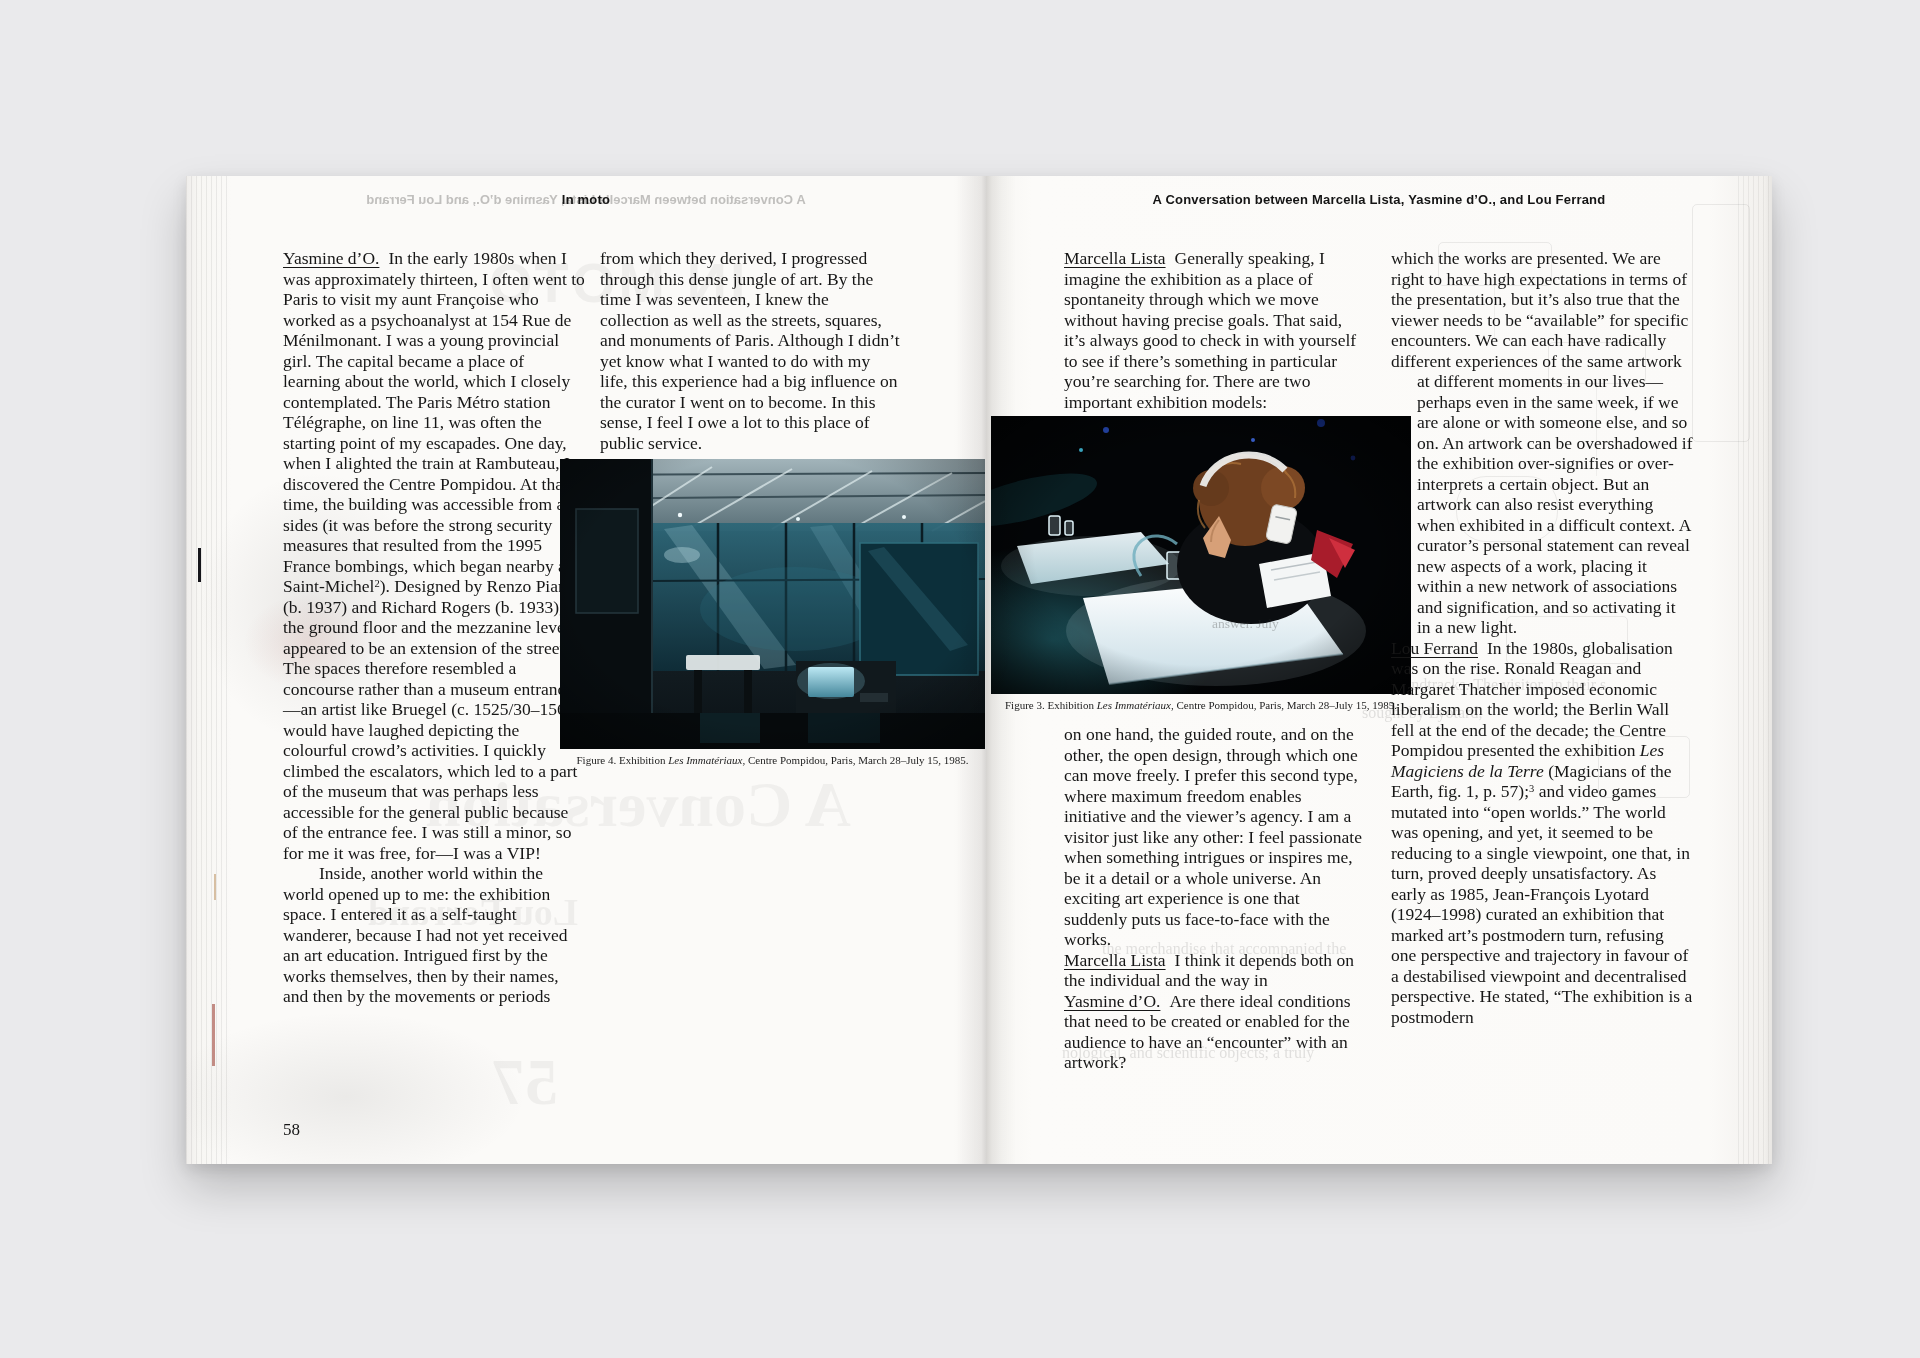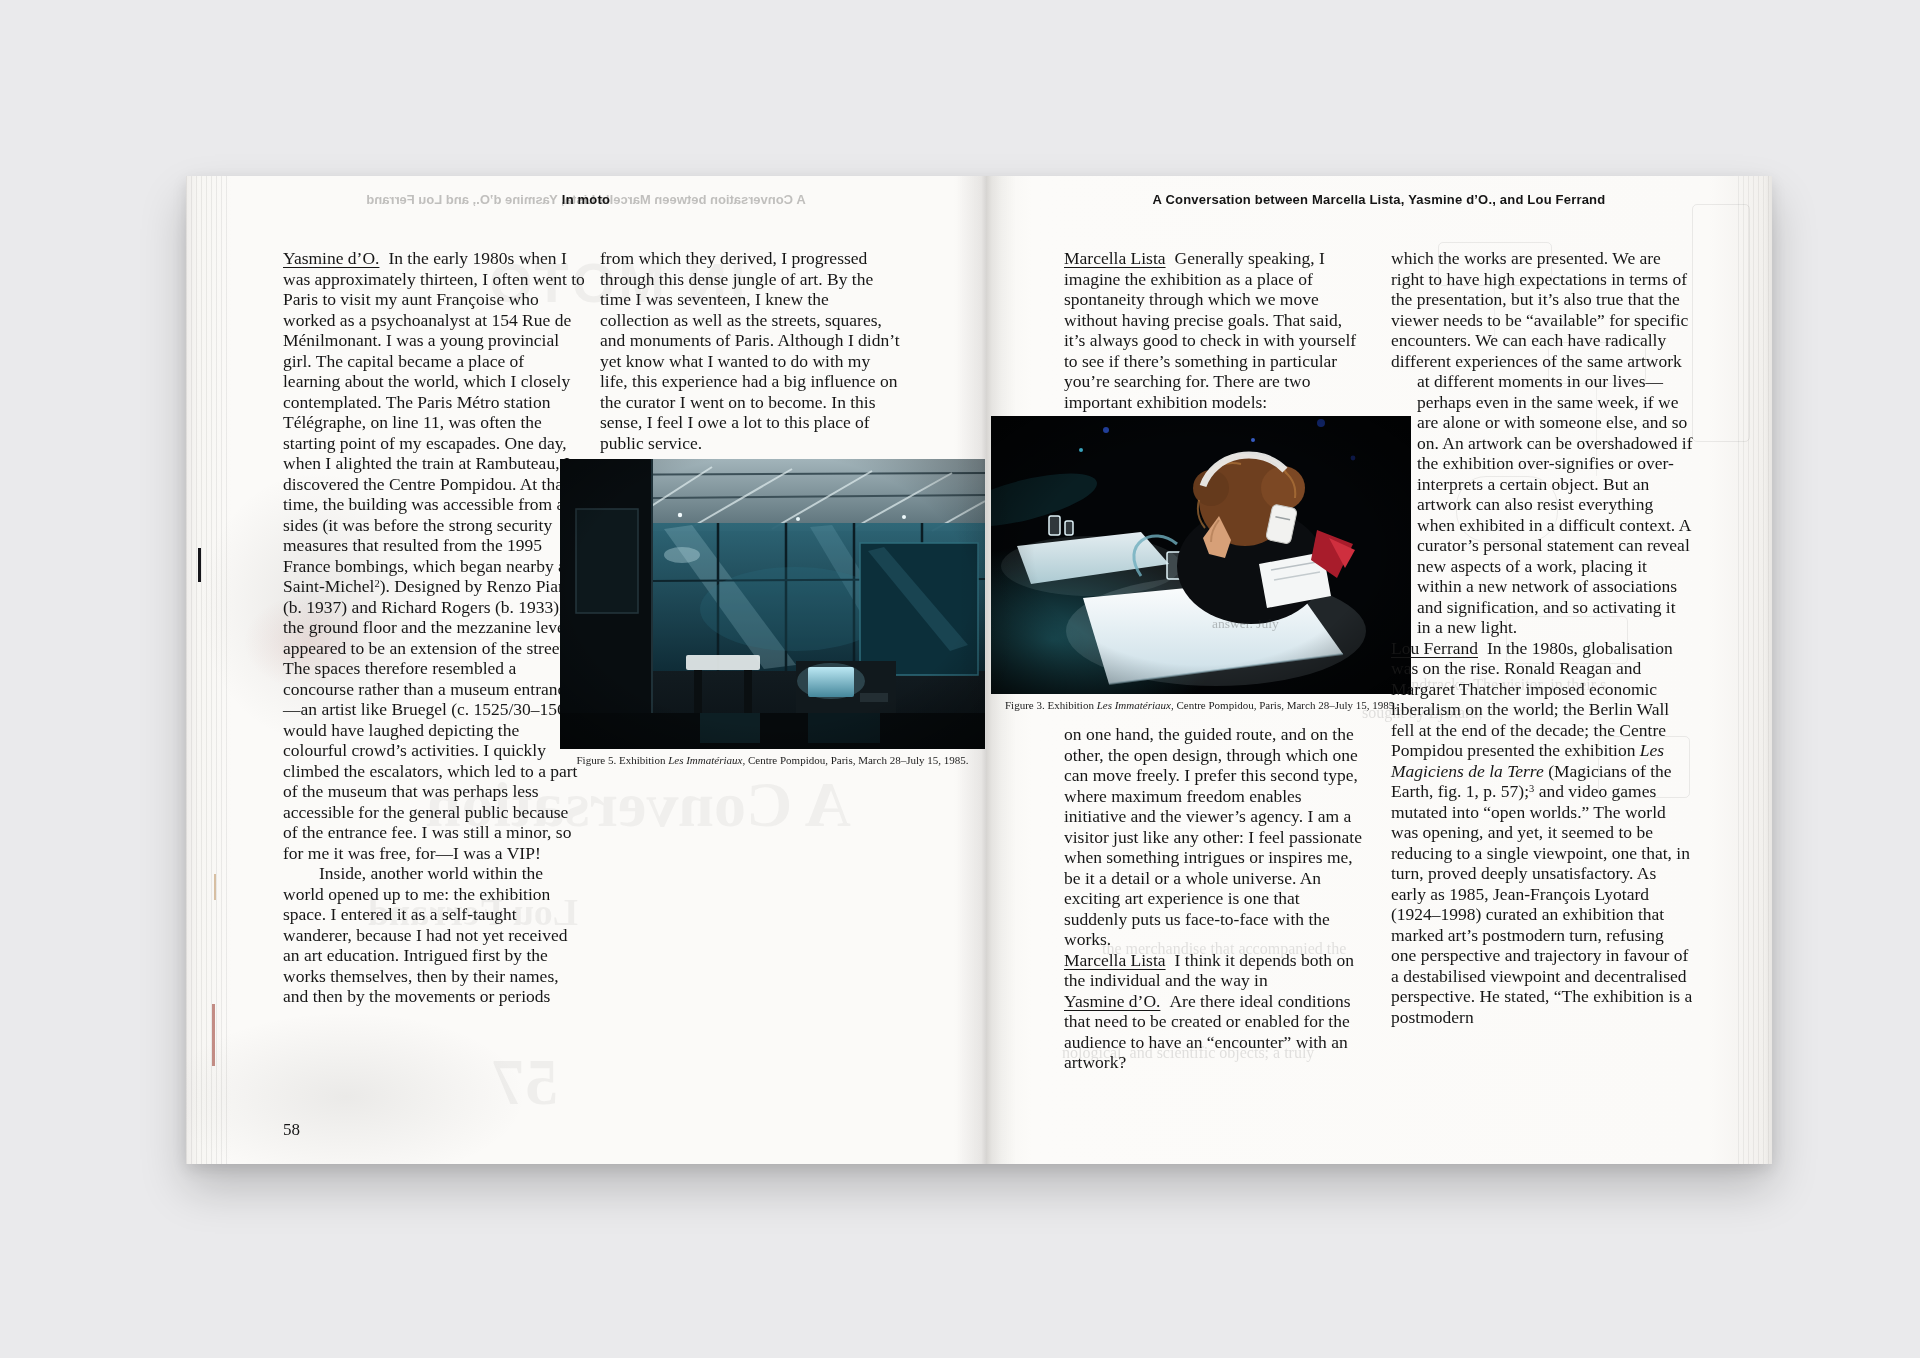--- a/index.html
+++ b/index.html
@@ -177,21 +177,21 @@
             <rect x="236" y="202" width="100" height="54" fill="#11191d"></rect>
             <ellipse cx="271" cy="222" rx="34" ry="18" fill="#7fc4d8" opacity="0.25"></ellipse>
             <rect x="248" y="208" width="46" height="30" rx="2" fill="url(#f2scr)"></rect>
             <rect x="300" y="234" width="28" height="9" fill="#232e33"></rect>
             <rect x="0" y="254" width="425" height="36" fill="#060a0c"></rect>
             <rect x="140" y="254" width="60" height="30" fill="#13333c" opacity="0.5"></rect>
             <rect x="248" y="254" width="72" height="30" fill="#0e2830" opacity="0.5"></rect>
             <rect x="0" y="0" width="425" height="290" fill="url(#f2vin)"></rect>
           </svg>
         </div>
-        <div class="figcap figcap2"><span>Figure 5. Exhibition </span><span class="it">Les Immatériaux</span><span>, Centre Pompidou, Paris, March 28–July 15, 1985.</span></div>
+        <div class="figcap figcap2"><span>Figure 4. Exhibition </span><span class="it">Les Immatériaux</span><span>, Centre Pompidou, Paris, March 28–July 15, 1985.</span></div>
 
       </div>
 
       <div class="pagenum pn-left">58</div>
 
       <div class="edge-left"></div>
       <div class="tickmark"></div>
       <div class="fleck1"></div>
       <div class="fleck2"></div>
     </div>

